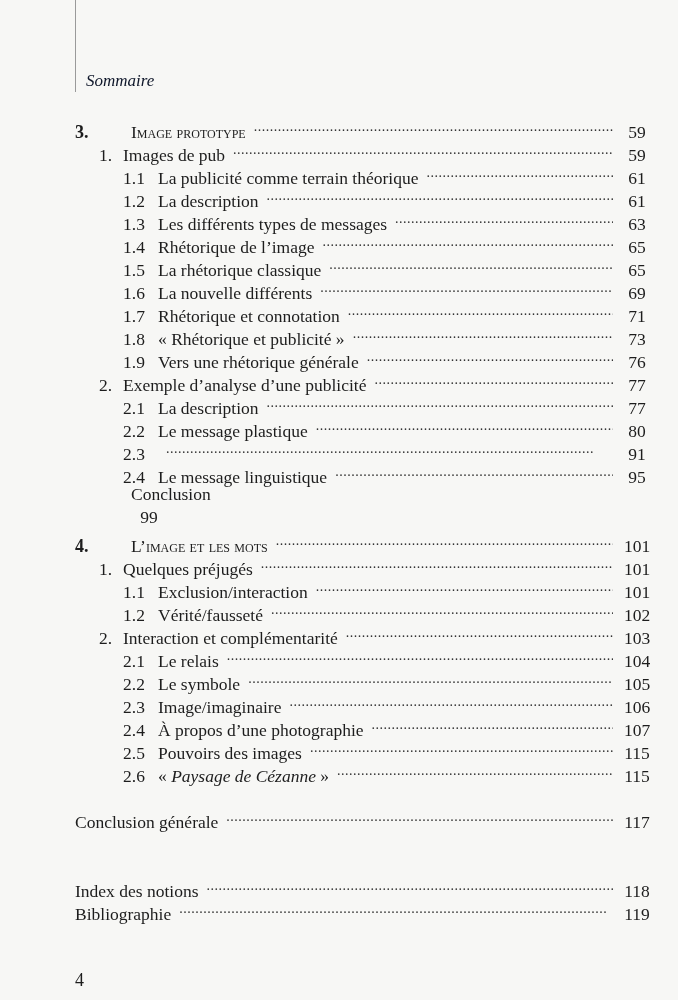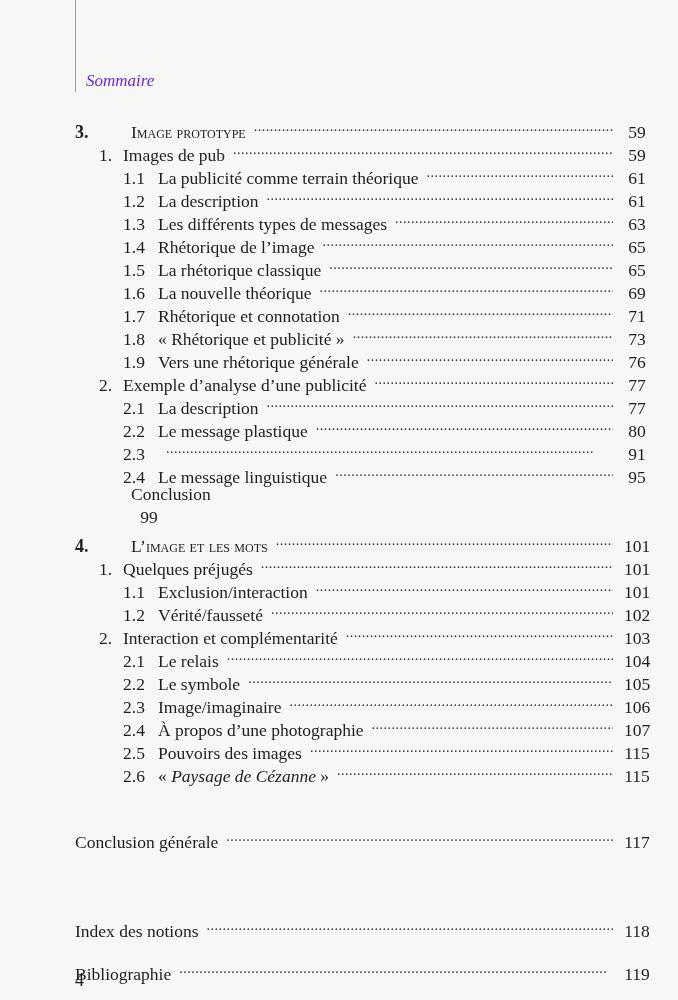--- a/index.html
+++ b/index.html
@@ -9,38 +9,38 @@
     font-family: "Liberation Serif", "DejaVu Serif", serif;
     color: #1d1d1d;
     position: relative;
   }
   .rule {
     position: absolute; left: 75px; top: 0; width: 1px; height: 92px;
     background: #9a9a9a;
   }
   .running-head {
     position: absolute; left: 86px; top: 71px;
-    font-style: italic; font-size: 17px; color: #6d28d9;
+    font-style: italic; font-size: 17px; color: #0f172a;
   }
   .toc {
     position: absolute; left: 75px; top: 115px; width: 580px;
   }
   .row {
     display: flex; align-items: baseline;
     height: 23px; font-size: 17.5px; line-height: 23px;
     white-space: nowrap;
   }
   .row .num { display: inline-block; flex: none; }
   .row.chapter .num { width: 24px; font-weight: bold; font-size: 18px; }
   .row.section { padding-left: 24px; }
   .row.section .num { width: 24px; }
   .row.subsection { padding-left: 48px; }
   .row.subsection .num { width: 35px; }
   .row.unnumbered-sub { padding-left: 48px; flex-direction: column; }
-  .row.top { padding-left: 0; margin-top: 20px; }
+  .row.top { padding-left: 0; }
   .title { flex: none; }
   .sc { font-variant: small-caps; margin-left: 32px; }
   .dots {
     flex: 1 1 auto; overflow: hidden; margin: 0 6px 0 8px;
     position: relative; height: 23px;
   }
   .dots::after {
     content: ". . . . . . . . . . . . . . . . . . . . . . . . . . . . . . . . . . . . . . . . . . . . . . . . . . . . . . . . . . . . . . . . . . . . . . . . . . . . . . . . . . . . . . . . . . . . . . . . . . . . . . . . . . .";
     position: absolute; left: 0; bottom: 0; letter-spacing: -1.5px;
     font-size: 14px; color: #333; white-space: nowrap;
@@ -97,21 +97,21 @@
       <span class="page">65</span>
     </div>
   <div class="row subsection">
       <span class="num">1.5</span>
       <span class="title">La rhétorique classique</span>
       <span class="dots"></span>
       <span class="page">65</span>
     </div>
   <div class="row subsection">
       <span class="num">1.6</span>
-      <span class="title">La nouvelle théorique</span>
+      <span class="title">La nouvelle différents</span>
       <span class="dots"></span>
       <span class="page">69</span>
     </div>
   <div class="row subsection">
       <span class="num">1.7</span>
       <span class="title">Rhétorique et connotation</span>
       <span class="dots"></span>
       <span class="page">71</span>
     </div>
   <div class="row subsection">

